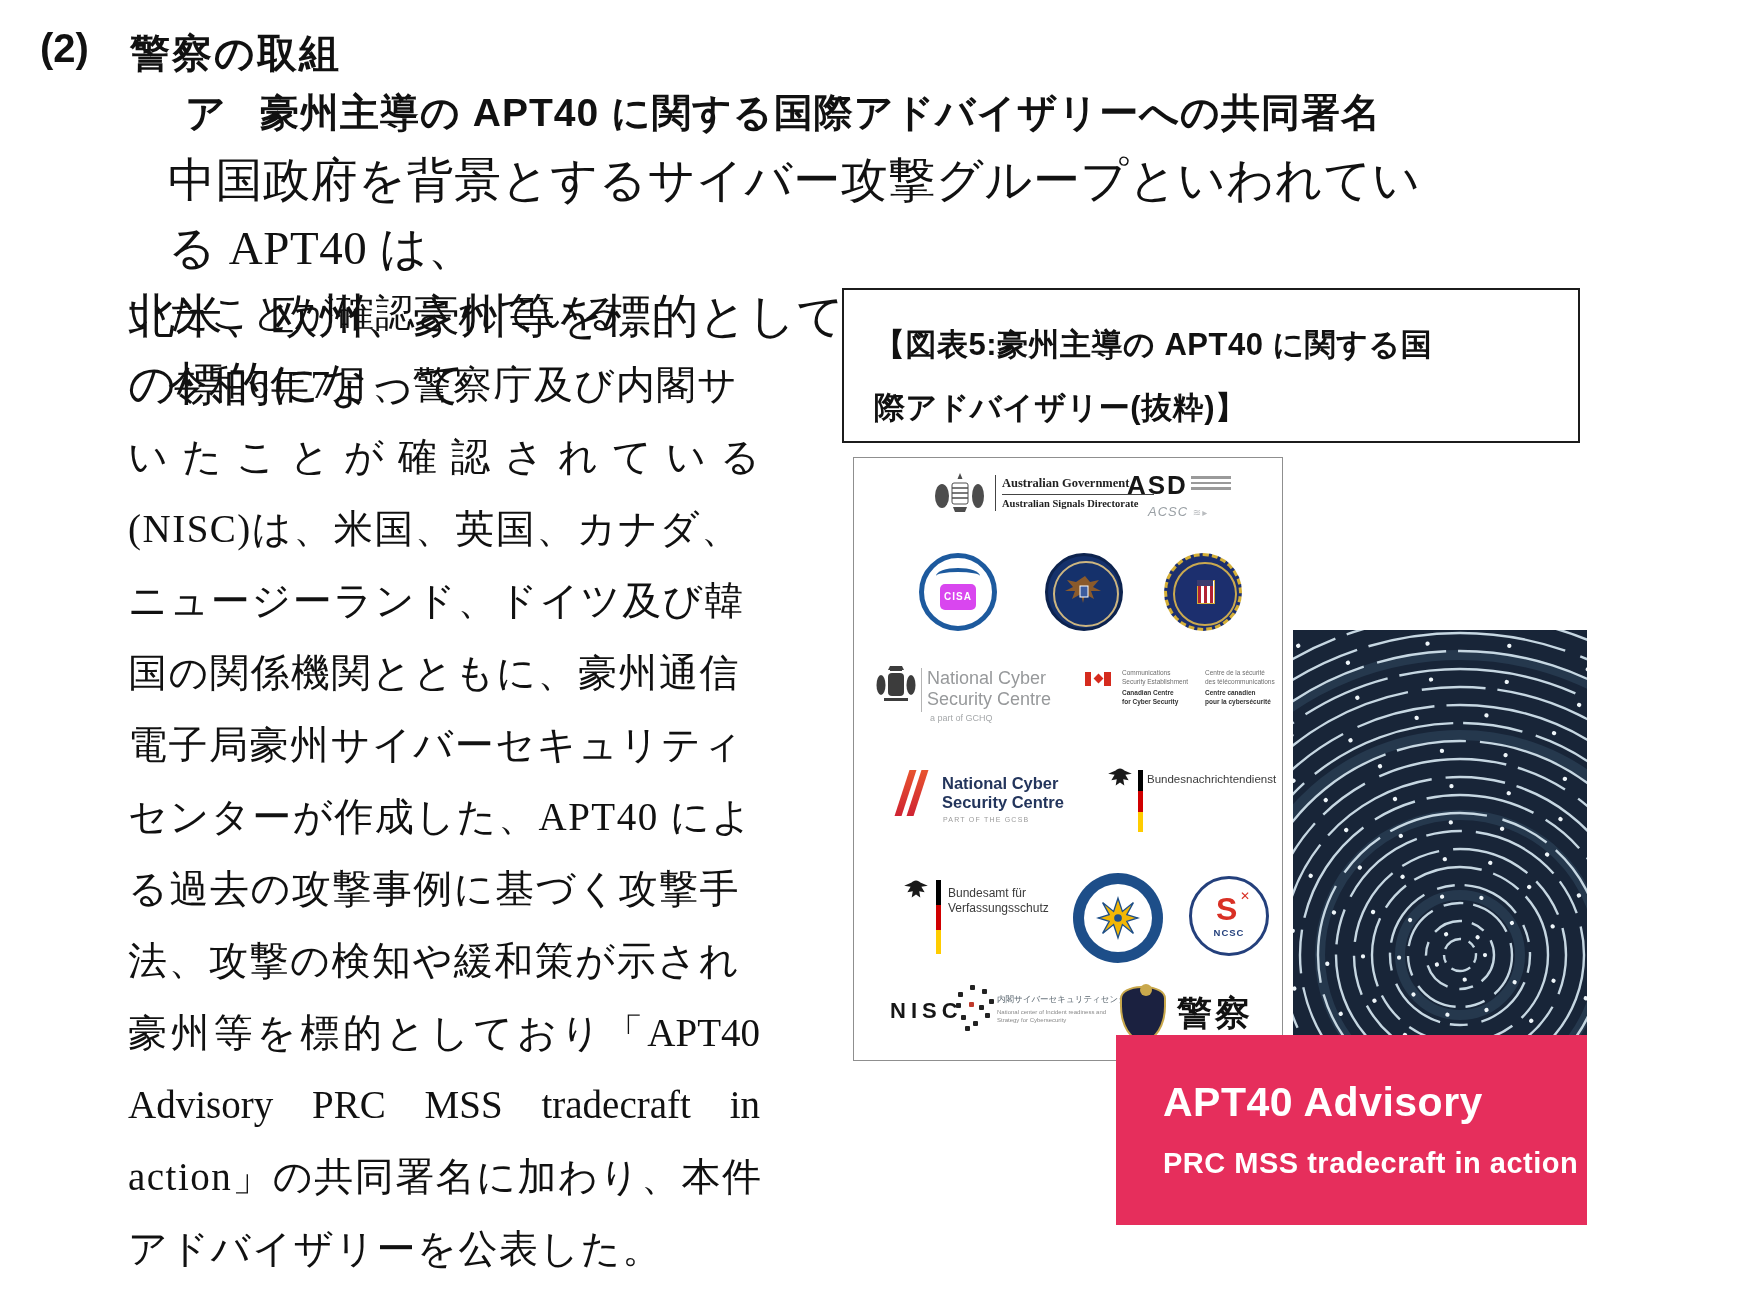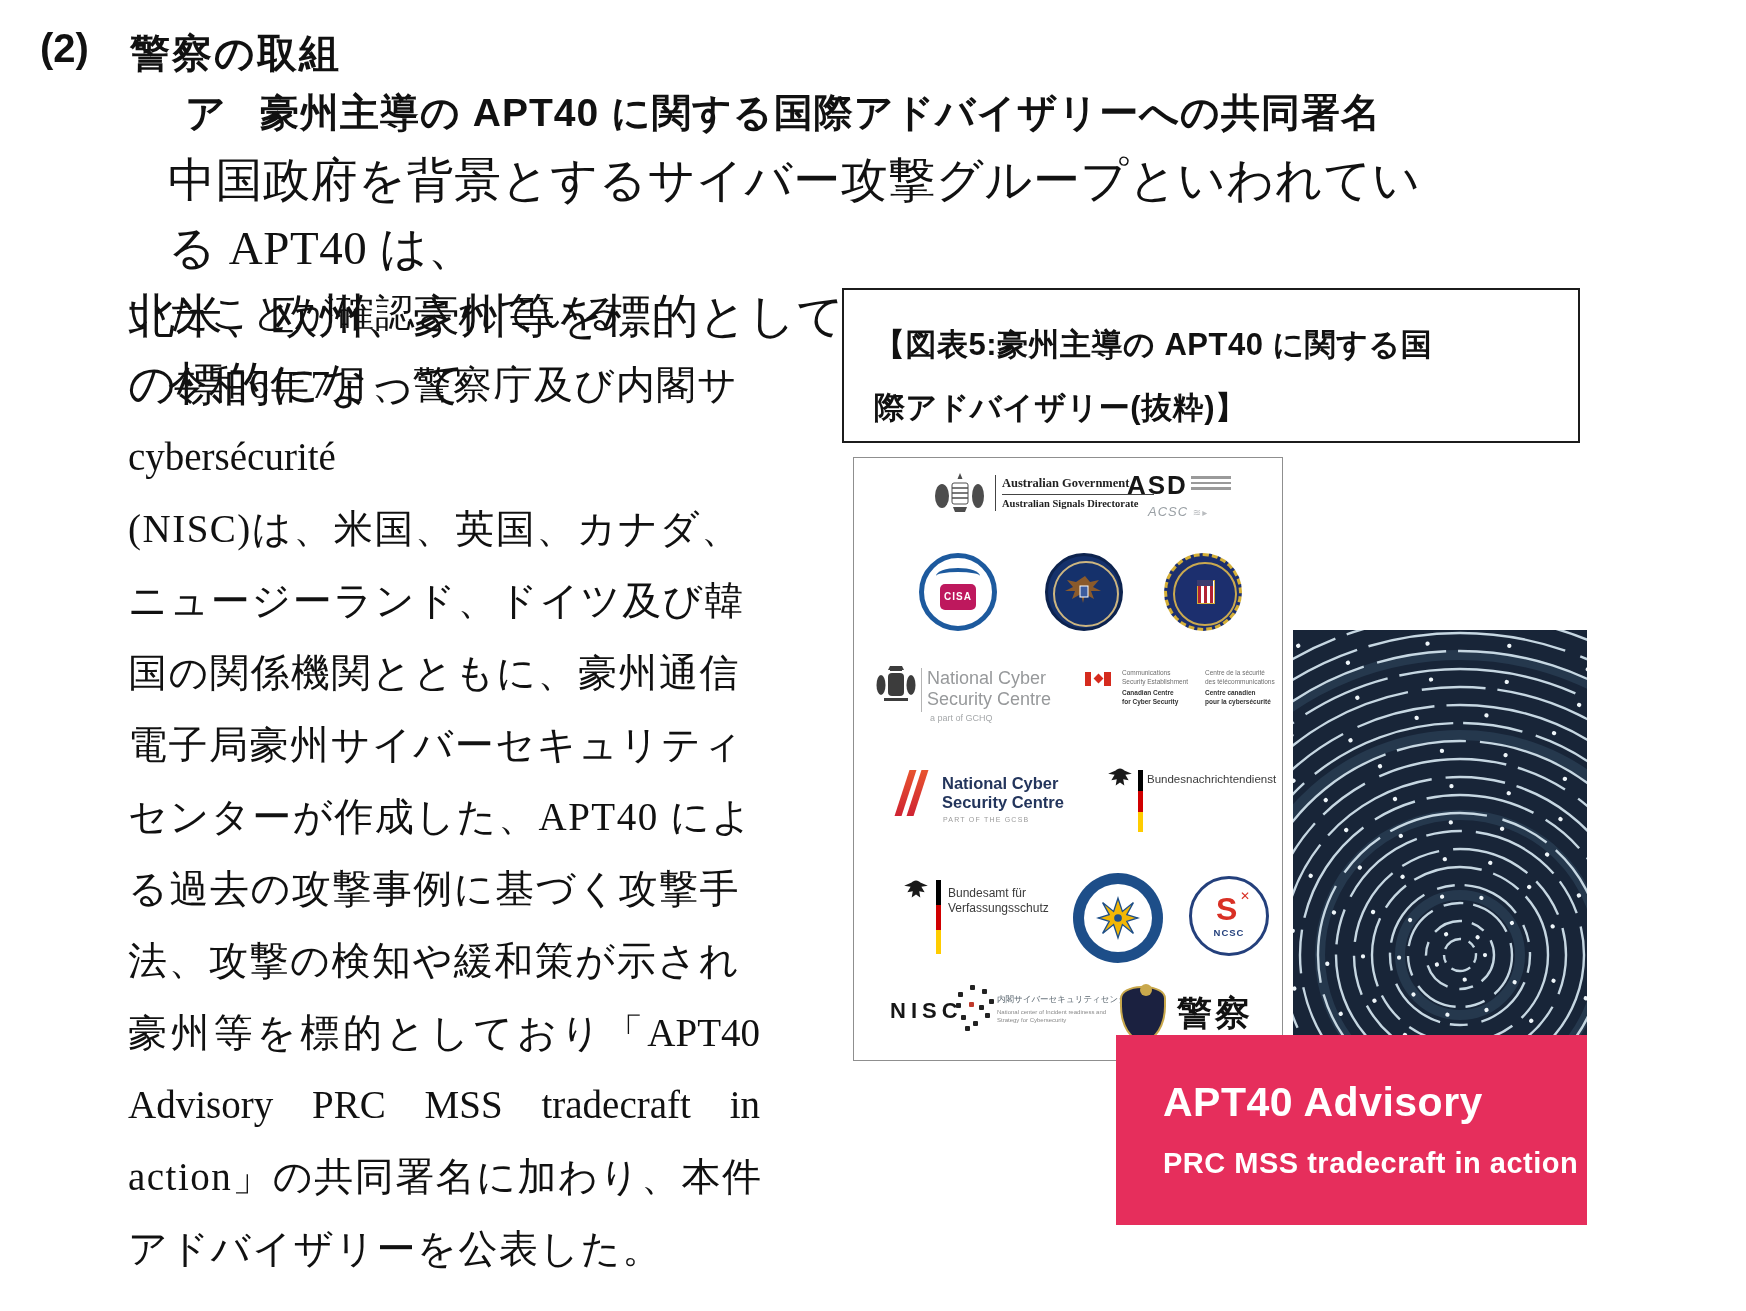--- a/index.html
+++ b/index.html
@@ -30,21 +30,21 @@
          box-sizing:border-box;background:#fff;z-index:2;
          font-family:"Liberation Sans","DejaVu Sans",sans-serif;}
   .vline{width:1px;background:#444;}
   .tinybars div{width:40px;height:2.5px;background:#9a9a9a;margin-bottom:3px;}
   .aus-gov-l1{font-family:"Liberation Serif",serif;font-weight:700;font-size:12.5px;color:#222;}
   .aus-gov-l2{font-family:"Liberation Serif",serif;font-weight:700;font-size:10.5px;color:#222;}
   .asd-word{font-size:26px;font-weight:800;letter-spacing:2px;color:#161616;}
   .acsc-word{font-size:13px;font-style:italic;color:#9aa0a5;letter-spacing:1px;}
   .seal{border-radius:50%;box-sizing:border-box;}
   .cisa{width:78px;height:78px;border:5px solid #1d5a9e;background:#fff;}
-  .cisa-inner{left:16px;top:26px;width:36px;height:26px;background:#be185d;border-radius:5px;
+  .cisa-inner{left:16px;top:26px;width:36px;height:26px;background:#d946ef;border-radius:5px;
               color:#fff;font-size:10px;font-weight:700;text-align:center;line-height:26px;letter-spacing:1px;}
   .cisa-swoosh{left:12px;top:10px;width:44px;height:12px;border-radius:50%;
                border-top:4px solid #1d5a9e;}
   .nsa{width:78px;height:78px;background:#15316b;border:3px solid #0d234e;}
   .nsa-ring{left:5px;top:5px;width:62px;height:62px;border:2px solid #cdb680;border-radius:50%;}
   .fbi{width:78px;height:78px;background:#1c2f6e;border:3px dashed #d4af37;}
   .fbi-ring{left:6px;top:6px;width:60px;height:60px;border:2px solid #caa94f;border-radius:50%;}
   .fbi-shield{left:30px;top:24px;width:16px;height:22px;background:
       repeating-linear-gradient(90deg,#b22234 0 3px,#fff 3px 6px);border:1px solid #d4af37;}
   .fbi-top{left:30px;top:24px;width:16px;height:6px;background:#3c3b6e;}
@@ -95,21 +95,21 @@
 <div class="abs gothic h2-title">豪州主導の APT40 に関する国際アドバイザリーへの共同署名</div>
 
 <div class="abs intro">
   <div class="first">中国政府を背景とするサイバー攻撃グループといわれている APT40 は、</div>
   <div>北米、欧州、豪州等を標的としており、我が国の企業も攻撃の標的になって</div>
 </div>
 
 <div class="abs colblock">
   <div class="cline">いたことが確認されている。</div>
   <div class="cline indent">令和6年7月、警察庁及び内閣サ</div>
-  <div class="cline j">cybersécurité</div>
+  <div class="cline j">いたことが確認されている</div>
   <div class="cline">(NISC)は、米国、英国、カナダ、</div>
   <div class="cline">ニュージーランド、ドイツ及び韓</div>
   <div class="cline">国の関係機関とともに、豪州通信</div>
   <div class="cline">電子局豪州サイバーセキュリティ</div>
   <div class="cline">センターが作成した、APT40 によ</div>
   <div class="cline">る過去の攻撃事例に基づく攻撃手</div>
   <div class="cline">法、攻撃の検知や緩和策が示され</div>
   <div class="cline j">豪州等を標的としており「APT40</div>
   <div class="cline j">Advisory PRC MSS tradecraft in</div>
   <div class="cline">action」の共同署名に加わり、本件</div>

